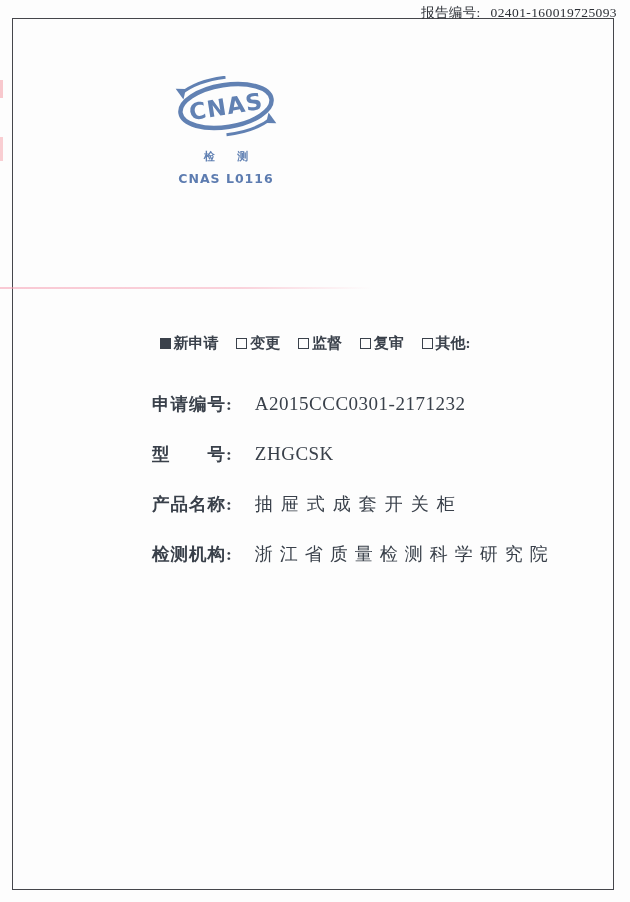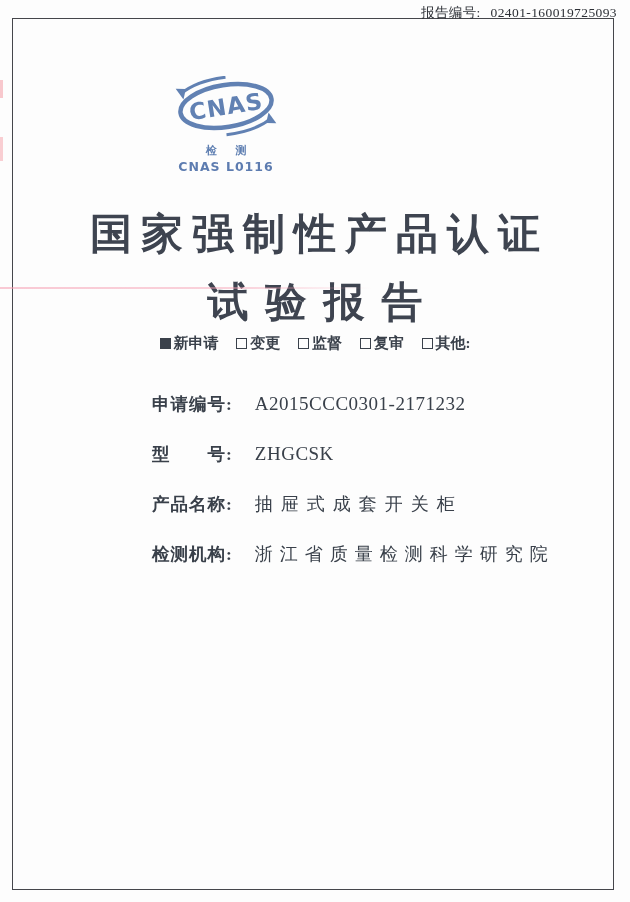--- a/index.html
+++ b/index.html
@@ -19,22 +19,22 @@
     font-size:13.5px; letter-spacing:.4px; color:#2d3036; white-space:nowrap;
   }
   
   .cma-block { position:absolute; left:28px; top:86px; width:135px; text-align:center; }
   .cma-block svg { display:block; margin:0 auto; }
   .cma-number {
     margin-top:3px; font-size:21px; letter-spacing:1px; color:#ed8e8e; white-space:nowrap;
   }
   
   .cnas-block { position:absolute; left:167px; top:76px; width:118px; text-align:center; }
-  .cnas-caption { margin-top:1px; font-size:11px; letter-spacing:8px; text-indent:8px; color:#6181b3; font-weight:bold; }
-  .cnas-code { margin-top:1px; font-family:"DejaVu Sans","Liberation Sans",sans-serif; font-size:12.5px; font-weight:600; letter-spacing:1px; color:#5d7cb0; }
+  .cnas-caption { margin-top:7px; font-size:11px; letter-spacing:8px; text-indent:8px; color:#6181b3; font-weight:bold;font-family:Liberation Mono, monospace; }
+  .cnas-code { margin-top:7px; font-family:"DejaVu Sans","Liberation Sans",sans-serif; font-size:12.5px; font-weight:600; letter-spacing:1px; color:#5d7cb0; }
   
   .doc-title { position:absolute; top:206px; left:0; width:100%; text-align:center; color:#3e4450; }
   .title-l1 { font-size:42px; font-weight:bold; letter-spacing:9px; text-indent:9px; }
   .title-l2 { margin-top:13px; font-size:41px; font-weight:bold; letter-spacing:17px; text-indent:17px; }
   
   .apptype-row {
     position:absolute; top:334px; left:0; width:100%;
     text-align:center; font-size:15px; font-weight:bold; color:#3a414b; white-space:nowrap;
   }
   .opt { display:inline-block; margin:0 7px; }
@@ -82,24 +82,20 @@
         <path d="M 62,1.5 A 54,25 0 0 0 15,11" fill="none" stroke="#6181b3" stroke-width="3"></path>
         <polygon points="11,5 17,17 21,7" fill="#6181b3"></polygon>
         <path d="M 54,58.5 A 54,25 0 0 0 101,49" fill="none" stroke="#6181b3" stroke-width="3"></path>
         <polygon points="105,55 99,43 95,53" fill="#6181b3"></polygon>
       </g>
     </svg>
     <div class="cnas-caption">检 测</div>
     <div class="cnas-code">CNAS L0116</div>
   </div>
 
-  <div class="doc-title">
-    <div class="title-l1">国家强制性产品认证</div>
-    <div class="title-l2">试验报告</div>
-  </div>
 
   <div class="apptype-row">
     <span class="opt"><span class="cb-box filled"></span><span>新申请</span></span>
     <span class="opt"><span class="cb-box"></span><span>变更</span></span>
     <span class="opt"><span class="cb-box"></span><span>监督</span></span>
     <span class="opt"><span class="cb-box"></span><span>复审</span></span>
     <span class="opt"><span class="cb-box"></span><span>其他:</span></span>
   </div>
 
   <div class="fields">

